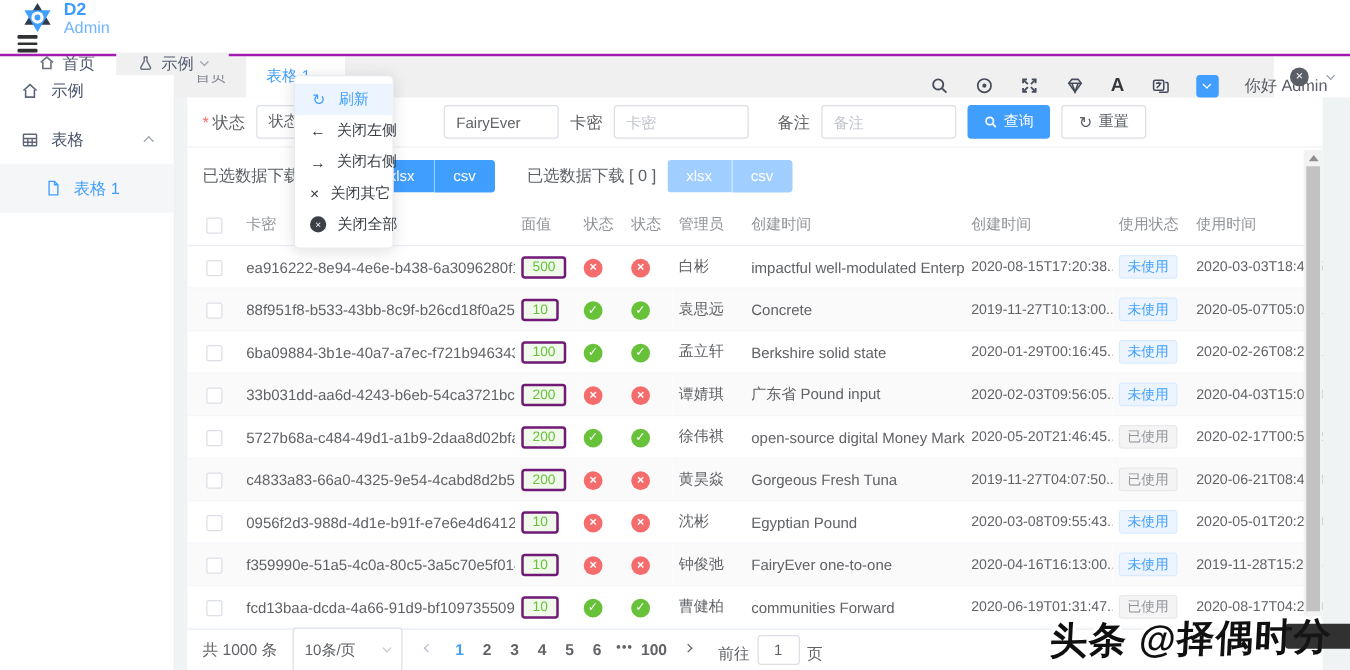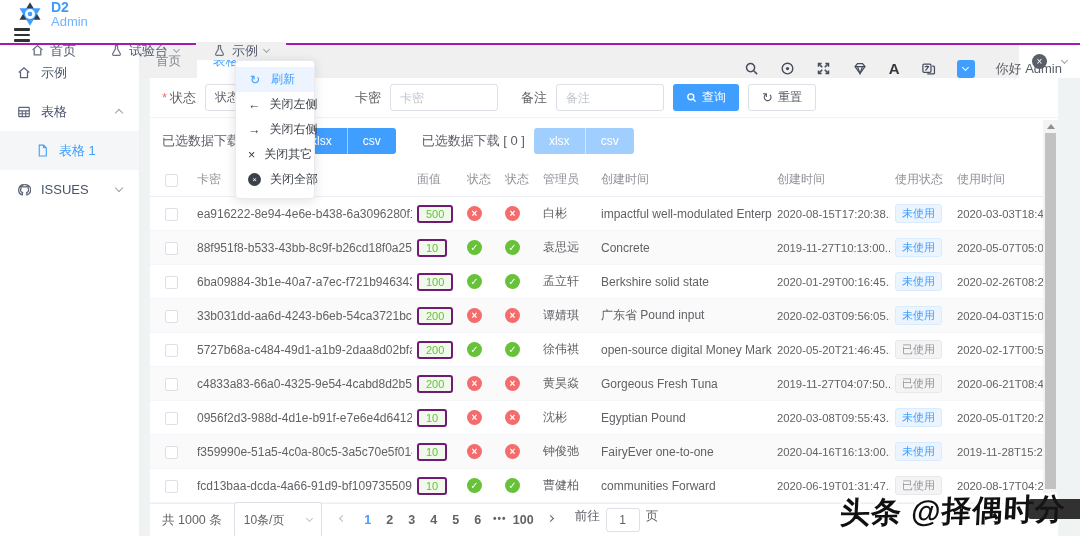--- a/index.html
+++ b/index.html
@@ -97,21 +97,21 @@
 
   
   .pagination { position:absolute; left:0; right:0; bottom:0; height:33px; background:#fff; border-top:1px solid #ebeef5;
                 display:flex; align-items:center; gap:6px; padding:0 12px; font-size:12.5px; color:#606266; }
   .page-size { width:88px; height:36px; justify-content:space-between; color:#606266; margin:16px 6px; cursor:pointer; }
   .pg-arrow { color:#b4bccc; padding:0 6px; cursor:pointer; display:flex; align-items:center; }
   .pg-arrow.next { color:#606266; }
   .page { min-width:22px; text-align:center; font-weight:bold; color:#606266; cursor:pointer; padding:0 2px; }
   .page.active { color:#409eff; }
   .page.dots { letter-spacing:1px; color:#606266; font-weight:bold; font-size:10px; }
-  .goto { margin-left:10px; display:flex; align-items:flex-start; gap:6px; }
+  .goto { margin-left:10px; display:flex; align-items:flex-end; gap:6px; }
   .goto input { width:34px; height:24px; text-align:center; padding:0 4px; }
 
   
   .ctx-menu { position:absolute; top:15px; left:95px; width:80px; background:#fff; border:1px solid #e8eaef;
               border-radius:4px; box-shadow:0 2px 12px rgba(0,0,0,.12); padding:6px 0; z-index:40; }
   .ctx-item { height:25px; display:flex; align-items:center; gap:9px; padding:0 12px; font-size:12px; color:#3c4148;
               white-space:nowrap; cursor:pointer; }
   .ctx-item.active { background:#ecf5ff; color:#409eff; }
   .ctx-ic { width:14px; display:inline-flex; justify-content:center; font-size:12.5px; color:#33383f; }
   .ctx-item.active .ctx-ic { color:#409eff; }
@@ -156,27 +156,20 @@
         <i></i>
       </div>
     <div class="nav-menu">
       <div class="nav-item">
         <svg width="13" height="13" viewBox="0 0 24 24" fill="none" stroke-width="2.4">
             <path d="M3 11 L12 3 L21 11"></path>
             <path d="M6 10 V20 H18 V10"></path>
           </svg>
         <span>首页</span>
       </div>
-      <div class="nav-item">
-        <svg width="13" height="13" viewBox="0 0 24 24" fill="none" stroke-width="2.2">
-            <path d="M9 3 h6 M10 3 v6 l-5 9 a2 2 0 0 0 1.7 3 h10.6 a2 2 0 0 0 1.7-3 L14 9 V3"></path>
-          </svg>
-        <span>试验台</span>
-        <span class="chev sm" style="color:#9aa1ad"></span>
-      </div>
       <div class="nav-item active">
         <svg width="13" height="13" viewBox="0 0 24 24" fill="none" stroke-width="2.2">
             <path d="M9 3 h6 M10 3 v6 l-5 9 a2 2 0 0 0 1.7 3 h10.6 a2 2 0 0 0 1.7-3 L14 9 V3"></path>
           </svg>
         <span>示例</span>
         <span class="chev sm" style="color:#9aa1ad"></span>
       </div>
     </div>
     <div class="nav-right">
       <span class="tool-icon">
@@ -234,27 +227,20 @@
       <span>表格</span>
       <span class="chev up"></span>
     </div>
     <div class="side-item child">
       <svg width="13" height="13" viewBox="0 0 24 24" fill="none" stroke-width="2">
           <path d="M6 2 H14 L19 7 V22 H6 Z"></path>
           <path d="M14 2 V7 H19"></path>
         </svg>
       <span>表格 1</span>
     </div>
-    <div class="side-item">
-      <svg width="14" height="14" viewBox="0 0 24 24" fill="none" stroke-width="2.2">
-          <path d="M12 3 a9 9 0 0 0 -3 17.5 c0-1.5 0-3 .5-4 c-2-.5-3.5-1.6-3.5-4.5 a5 5 0 0 1 1.2-3.2 a4.6 4.6 0 0 1 .2-3.2 s1.1-.3 3.1 1.2 a10 10 0 0 1 5 0 c2-1.5 3.1-1.2 3.1-1.2 a4.6 4.6 0 0 1 .2 3.2 A5 5 0 0 1 20 11.9 c0 2.9-1.5 4-3.5 4.5 c.5 1 .5 2.5 .5 4 A9 9 0 0 0 12 3 Z"></path>
-        </svg>
-      <span>ISSUES</span>
-      <span class="chev"></span>
-    </div>
   </div>
 
   <div class="main">
 
     <div class="tabbar">
       <div class="tab">
         <span>首页</span>
       </div>
       <div class="tab active">
         <span>表格 1</span>
@@ -268,20 +254,21 @@
 
     <div class="card">
 
       <div class="filter-row">
         <span class="f-label required">状态</span>
         <div class="el-input el-select">
           <span>状态 1</span>
           <span class="chev sm"></span>
         </div>
         <div class="gap-admin"></div>
+        <input class="el-input" style="width: 92px;" value="FairyEver">
         <span class="f-label">卡密</span>
         <input class="el-input" style="width: 108px;" placeholder="卡密">
         <span class="f-label" style="margin-left:14px">备注</span>
         <input class="el-input" style="width: 108px;" placeholder="备注">
         <button class="btn btn-primary" style="margin-left:0">
           <svg width="11" height="11" viewBox="0 0 24 24" fill="none" stroke="#fff" stroke-width="3">
               <circle cx="10.5" cy="10.5" r="6.5"></circle>
               <path d="M15.5 15.5 L21 21"></path>
             </svg>
           <span>查询</span>

